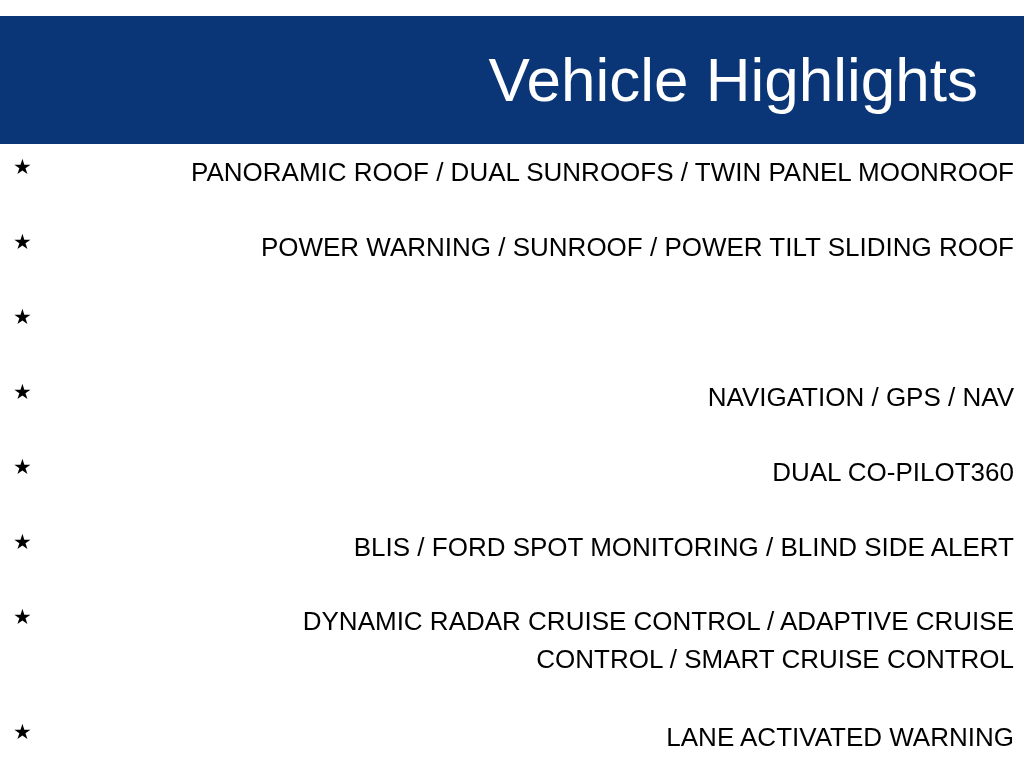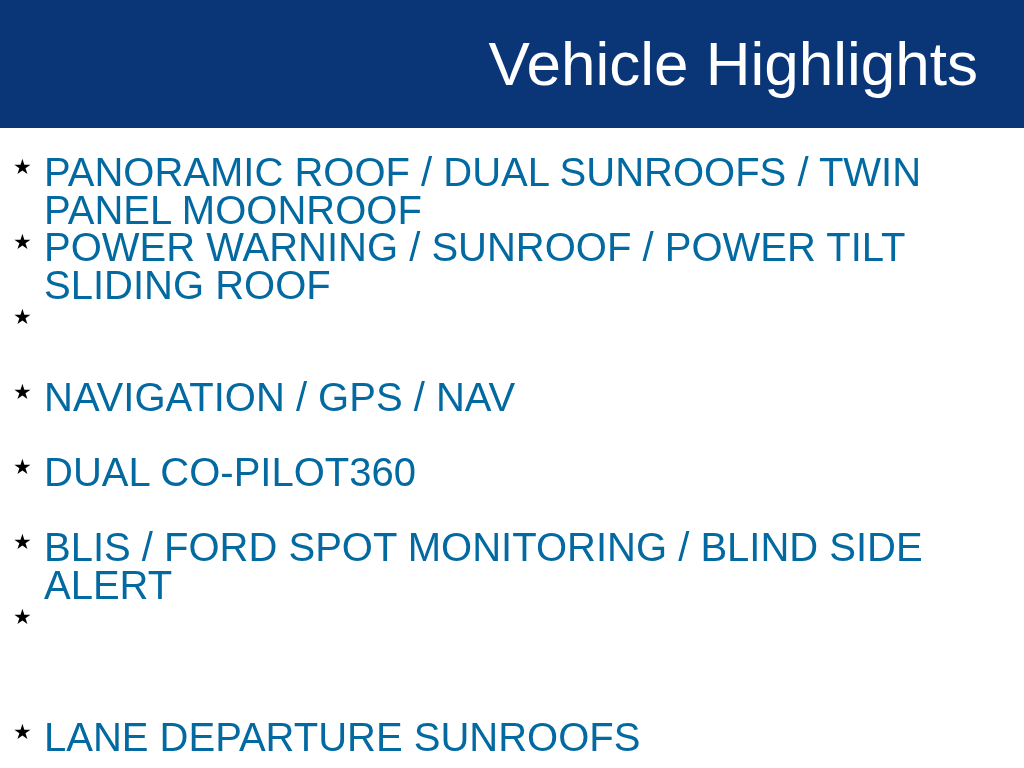--- a/index.html
+++ b/index.html
@@ -18,21 +18,21 @@
   .slide {
     position: relative;
     width: 1024px;
     height: 768px;
     background: #ffffff;
     overflow: hidden;
   }
   
   .header-band {
     position: absolute;
-    top: 0;
+    top: 16px;
     left: 0;
     width: 1024px;
     height: 128px;
     background: #0a3677;
     box-sizing: border-box;
     display: flex;
     align-items: center;
     justify-content: flex-end;
     padding-right: 46px;
   }
@@ -74,27 +74,28 @@
     height: 20px;
     line-height: 20px;
     font-size: 21px;
     color: #000000;
     text-align: left;
     font-family: "DejaVu Sans", sans-serif;
   }
   .highlight-text {
     display: block;
     padding-top: 25px;
-    color: #0369a1;
+    color: #000000;
     font-family: "Liberation Sans", sans-serif;
-    font-size: 40px;
+    font-size: 26px;
     font-weight: 400;
     line-height: 38px;
     letter-spacing: 0px;
     white-space: pre-line;
+    text-align: right;
   }
   .highlight-item.two-line .highlight-text {
     padding-top: 24px;
   }
 </style>
 </head>
 <body>
 
 <div class="slide">
 
@@ -128,22 +129,24 @@
       <span class="highlight-text">DUAL CO-PILOT360</span>
     </li>
 
     <li class="highlight-item">
       <span class="bullet-star">★</span>
       <span class="highlight-text">BLIS / FORD SPOT MONITORING / BLIND SIDE ALERT</span>
     </li>
 
     <li class="highlight-item two-line">
       <span class="bullet-star">★</span>
+      <span class="highlight-text">DYNAMIC RADAR CRUISE CONTROL / ADAPTIVE CRUISE
+CONTROL / SMART CRUISE CONTROL</span>
     </li>
 
     <li class="highlight-item">
       <span class="bullet-star">★</span>
-      <span class="highlight-text">LANE DEPARTURE SUNROOFS</span>
+      <span class="highlight-text">LANE ACTIVATED WARNING</span>
     </li>
 
   </ul>
 
 </div>
 
 </body></html>

